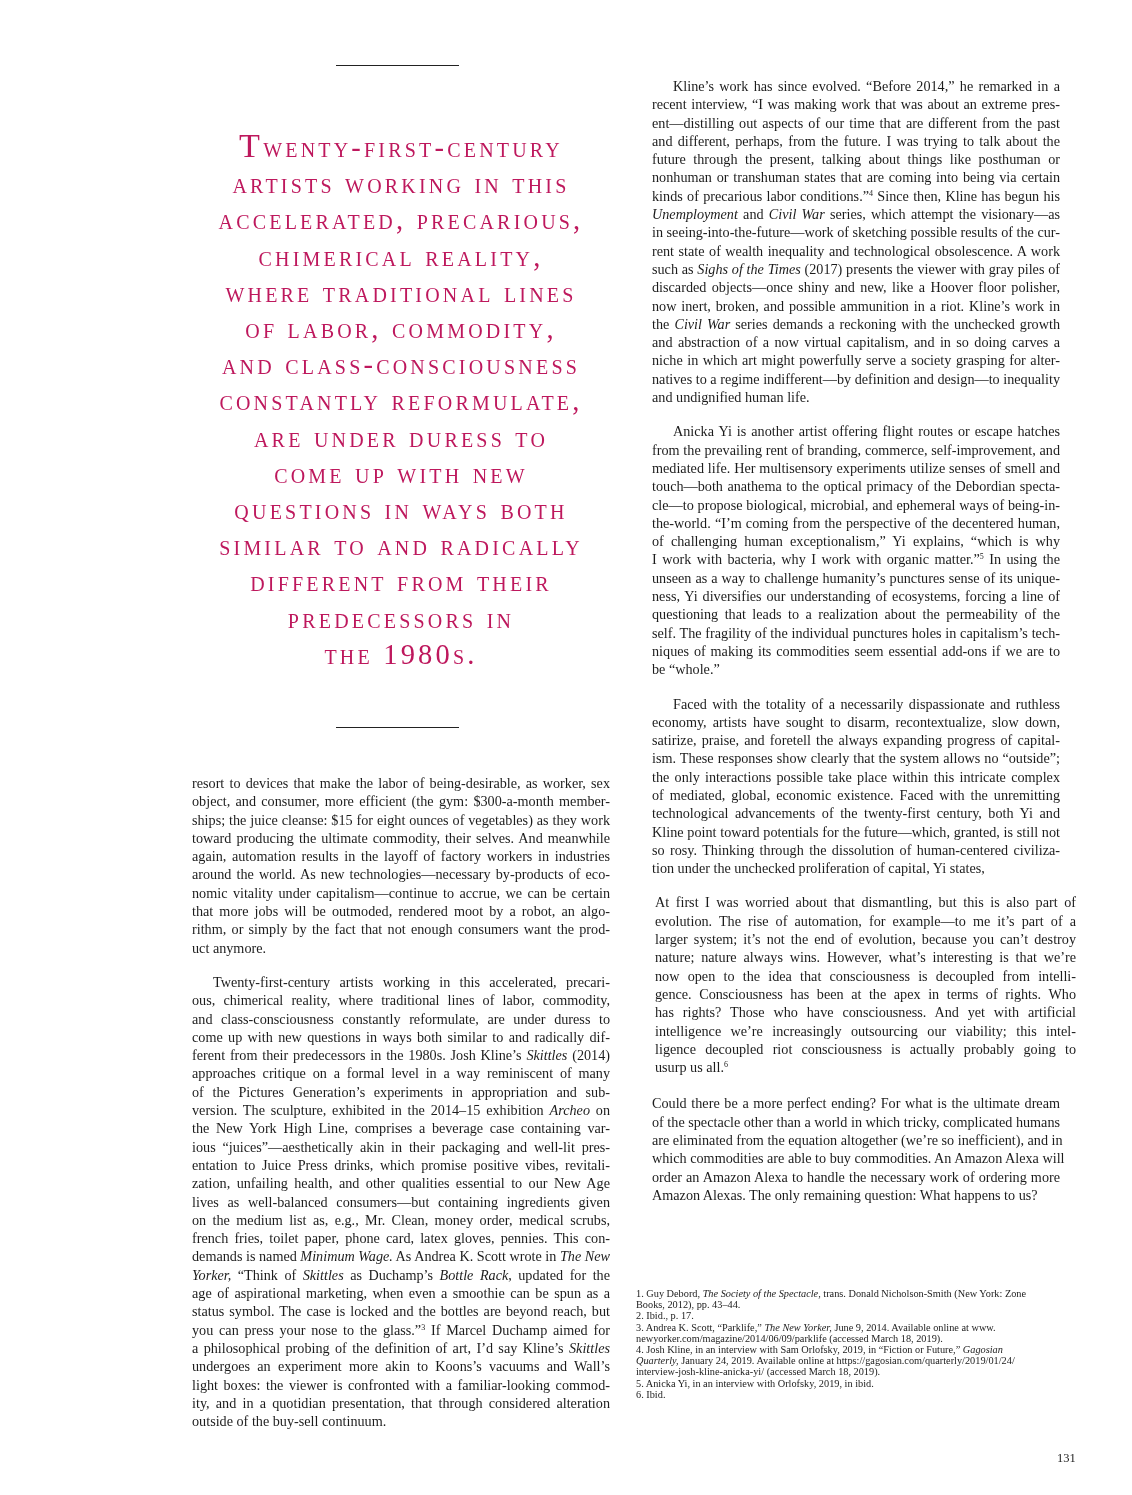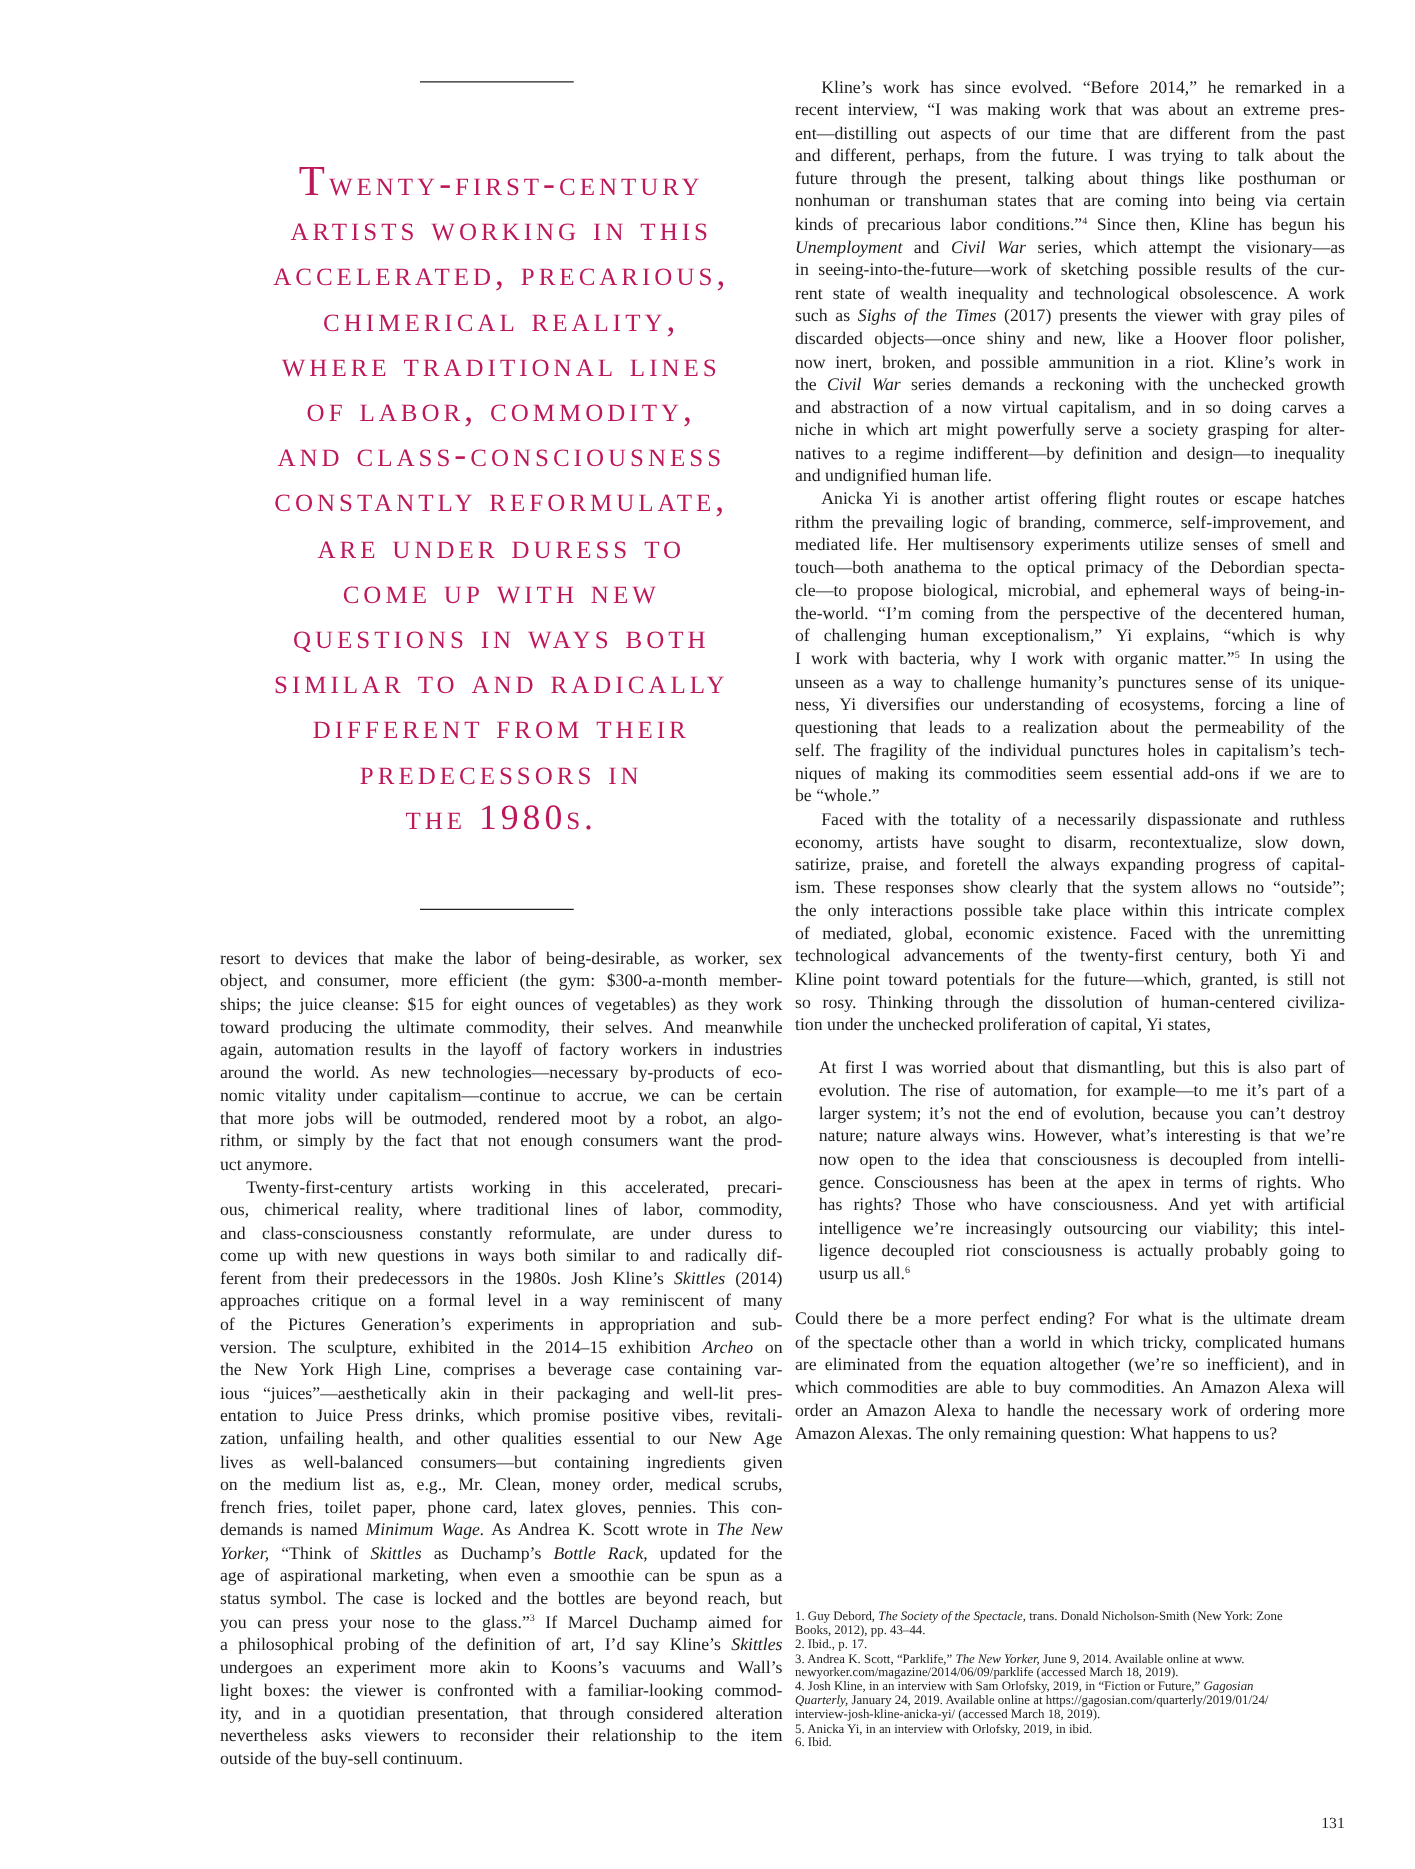--- a/index.html
+++ b/index.html
@@ -22,21 +22,21 @@
     line-height: 36.2px;
     color: #be185d;
   }
   .pullquote .pq-line { display: block; white-space: nowrap; }
   .pq-first-cap { text-transform: none; }
 
   .col { position: absolute; font-size: 14.2px; line-height: 18.3px; text-align: justify; hyphens: manual; }
   #col-left { left: 176px; top: 758px; width: 450px; }
   #col-right { left: 636px; top: 61px; width: 440px; }
 
-  .col p { margin: 0; }
+  .col p { margin: 16px; }
   .line { display: block; text-align: justify; text-align-last: justify; white-space: nowrap; }
   .line.end { text-align-last: left; }
   sup { font-size: 8px; vertical-align: 5px; line-height: 0; }
 
   .blockquote { margin: 16px 0 18px 19px; }
 
   .footnotes {
     position: absolute; left: 636px; top: 1288px; width: 440px;
     font-size: 10.3px; line-height: 11.2px; color: #222;
   }
@@ -103,21 +103,20 @@
     <span class="line">french fries, toilet paper, phone card, latex gloves, pennies. This con-</span>
     <span class="line"><span>demands is named </span><i>Minimum Wage.</i><span> As Andrea K. Scott wrote in </span><i>The New</i></span>
     <span class="line"><i>Yorker,</i><span> “Think of </span><i>Skittles</i><span> as Duchamp’s </span><i>Bottle Rack</i><span>, updated for the</span></span>
     <span class="line">age of aspirational marketing, when even a smoothie can be spun as a</span>
     <span class="line">status symbol. The case is locked and the bottles are beyond reach, but</span>
     <span class="line"><span>you can press your nose to the glass.”</span><sup>3</sup><span> If Marcel Duchamp aimed for</span></span>
     <span class="line"><span>a philosophical probing of the definition of art, I’d say Kline’s </span><i>Skittles</i></span>
     <span class="line">undergoes an experiment more akin to Koons’s vacuums and Wall’s</span>
     <span class="line">light boxes: the viewer is confronted with a familiar-looking commod-</span>
     <span class="line">ity, and in a quotidian presentation, that through considered alteration</span>
-    <span class="line">nevertheless asks viewers to reconsider their relationship to the item</span>
     <span class="line end">outside of the buy-sell continuum.</span>
   </p>
 </div>
 
 <div class="col" id="col-right">
   <p>
     <span class="line" style="padding-left:21px">Kline’s work has since evolved. “Before 2014,” he remarked in a</span>
     <span class="line">recent interview, “I was making work that was about an extreme pres-</span>
     <span class="line">ent—distilling out aspects of our time that are different from the past</span>
     <span class="line">and different, perhaps, from the future. I was trying to talk about the</span>
@@ -131,21 +130,21 @@
     <span class="line">discarded objects—once shiny and new, like a Hoover floor polisher,</span>
     <span class="line">now inert, broken, and possible ammunition in a riot. Kline’s work in</span>
     <span class="line"><span>the </span><i>Civil War</i><span> series demands a reckoning with the unchecked growth</span></span>
     <span class="line">and abstraction of a now virtual capitalism, and in so doing carves a</span>
     <span class="line">niche in which art might powerfully serve a society grasping for alter-</span>
     <span class="line">natives to a regime indifferent—by definition and design—to inequality</span>
     <span class="line end">and undignified human life.</span>
   </p>
   <p>
     <span class="line" style="padding-left:21px">Anicka Yi is another artist offering flight routes or escape hatches</span>
-    <span class="line">rithm the prevailing logic of branding, commerce, self-improvement, and</span>
+    <span class="line">from the prevailing rent of branding, commerce, self-improvement, and</span>
     <span class="line">mediated life. Her multisensory experiments utilize senses of smell and</span>
     <span class="line">touch—both anathema to the optical primacy of the Debordian specta-</span>
     <span class="line">cle—to propose biological, microbial, and ephemeral ways of being-in-</span>
     <span class="line">the-world. “I’m coming from the perspective of the decentered human,</span>
     <span class="line">of challenging human exceptionalism,” Yi explains, “which is why</span>
     <span class="line"><span>I work with bacteria, why I work with organic matter.”</span><sup>5</sup><span> In using the</span></span>
     <span class="line">unseen as a way to challenge humanity’s punctures sense of its unique-</span>
     <span class="line">ness, Yi diversifies our understanding of ecosystems, forcing a line of</span>
     <span class="line">questioning that leads to a realization about the permeability of the</span>
     <span class="line">self. The fragility of the individual punctures holes in capitalism’s tech-</span>

